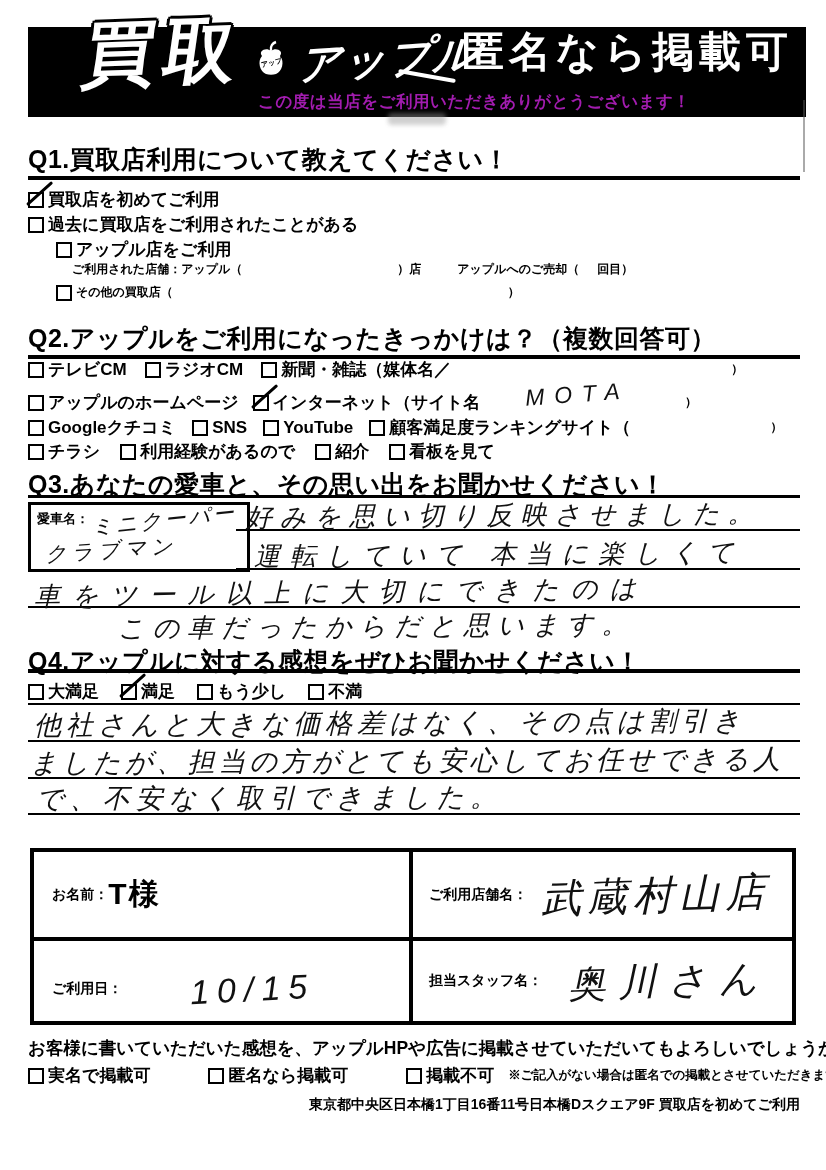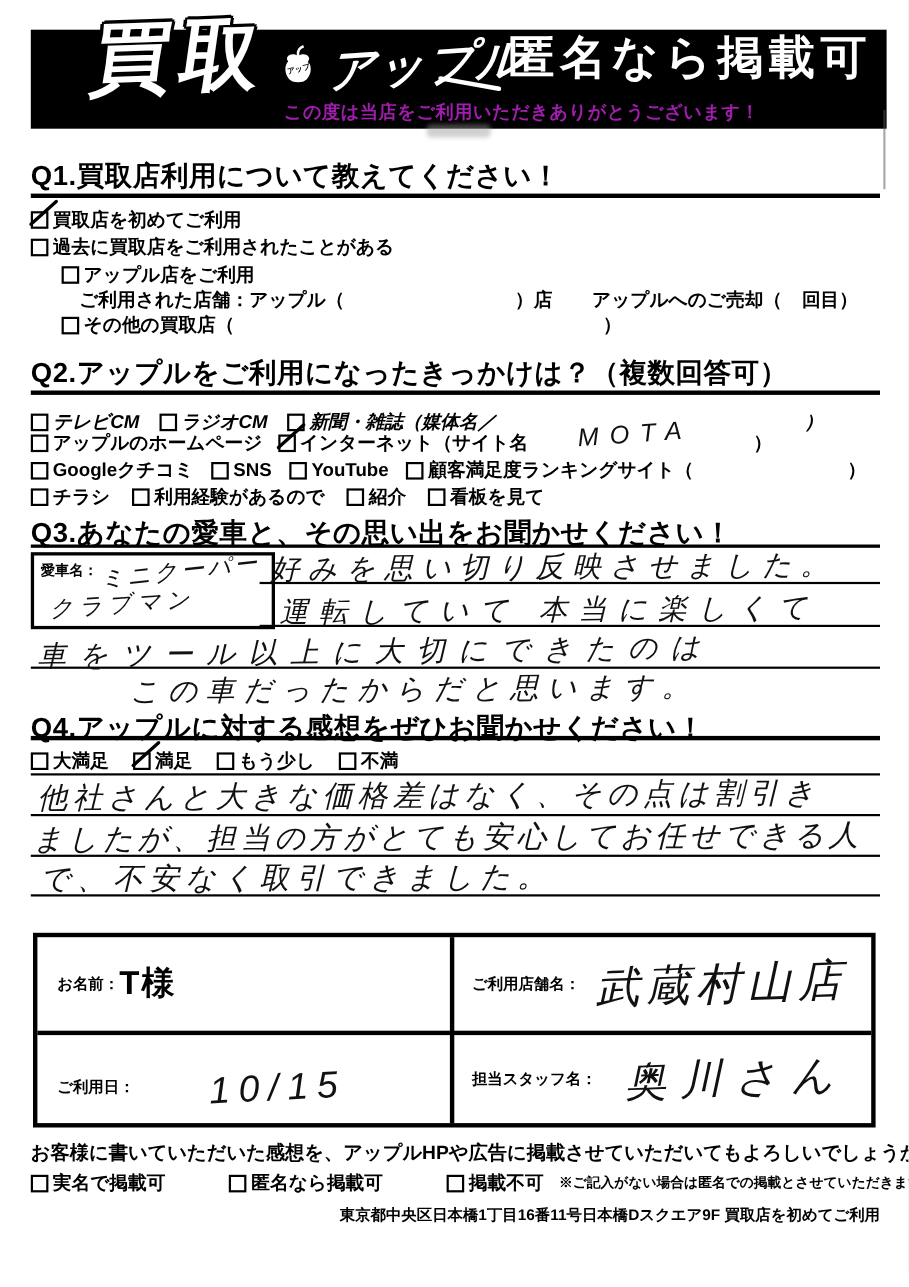--- a/index.html
+++ b/index.html
@@ -34,21 +34,21 @@
   .optrow{display:flex;align-items:center;white-space:nowrap;}
   .gap{display:inline-block;height:1px;}
   .cb{
     display:inline-block;width:12px;height:12px;border:2px solid #000;
     position:relative;margin-right:4px;flex:none;
   }
   .cb.checked::after{
     content:"";position:absolute;left:-2px;bottom:0;width:34px;height:3px;
     background:#000;transform-origin:0 100%;transform:rotate(-42deg);border-radius:2px;
   }
-  .ptxt{font-weight:bold;font-size:17px;white-space:nowrap;}
+  .ptxt{font-weight:bold;font-size:12px;white-space:nowrap;}
   .hw{
     font-style:italic;color:#111;white-space:nowrap;line-height:1;
     font-family:"Liberation Sans",sans-serif;
   }
   
   .carbox{border:3px solid #000;background:#fff;}
   .minilabel{font-weight:bold;font-size:13px;white-space:nowrap;}
   
   .infotable{border:4px solid #000;box-sizing:border-box;}
   .cell{position:absolute;display:flex;align-items:center;}
@@ -110,21 +110,21 @@
   <div class="abs optrow" style="left:56px;top:284px;">
     <span class="cb"></span>
     <span class="ptxt">その他の買取店（</span>
     <span class="gap" style="width:335px;"></span>
     <span class="ptxt">）</span>
   </div>
 
   <div class="abs sec-title" style="left:28px;top:322px;">Q2.アップルをご利用になったきっかけは？（複数回答可）</div>
   <div class="abs rule" style="left:28px;top:355px;width:772px;height:4px;"></div>
 
-  <div class="abs optrow" style="left:28px;top:372px;font-style:italic;">
+  <div class="abs optrow" style="left:28px;top:358px;">
     <span class="opt">
         <span class="cb"></span>
         <span>テレビCM</span>
       </span>
     <span class="gap" style="width:18px;"></span>
     <span class="opt">
         <span class="cb"></span>
         <span>ラジオCM</span>
       </span>
     <span class="gap" style="width:18px;"></span>

